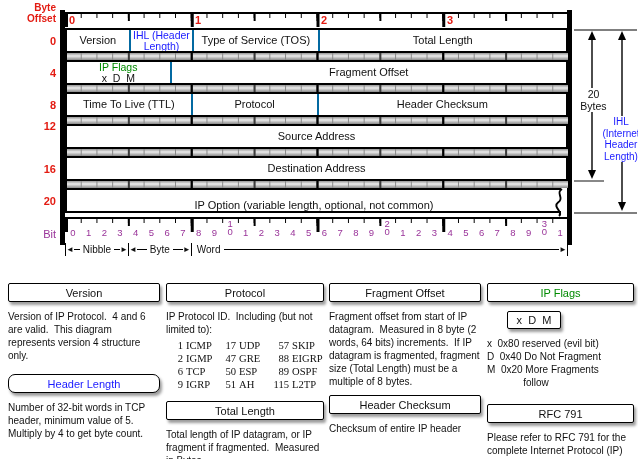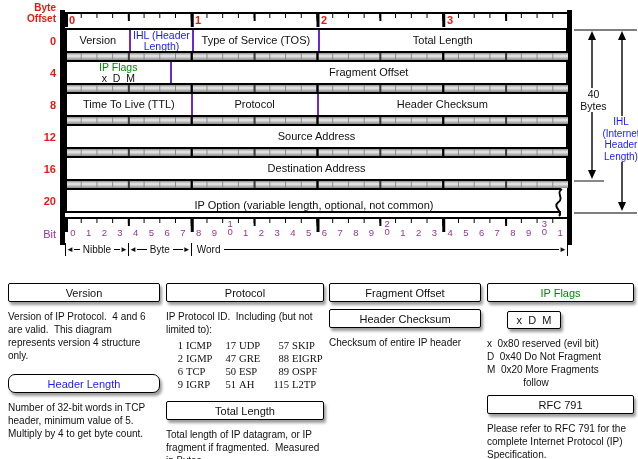--- a/index.html
+++ b/index.html
@@ -32,21 +32,21 @@
   .sep { height:7px;
     background-image:
       linear-gradient(90deg,#000 0 2px, transparent 2px),
       linear-gradient(90deg,#3c3c3c 0 1.5px, transparent 1.5px),
       linear-gradient(90deg,#878787 0 1px, transparent 1px),
       linear-gradient(180deg,#969696,#ececec 42%,#d2d2d2 58%,#8a8a8a);
     background-size:125.75px 100%, 62.875px 100%, 15.72px 100%, 100% 100%;
     background-repeat:repeat-x; }
   .cell { flex:var(--bits) 1 0; display:flex; flex-direction:column;
     align-items:center; justify-content:center; text-align:center;
-    font-size:11px; line-height:11px; border-left:2px solid #6d28d9; overflow:hidden; }
+    font-size:11px; line-height:11px; border-left:2px solid #0369a1; overflow:hidden; }
   .cell:first-child { border-left:none; }
   .c-blue { color:var(--blue); font-size:10.5px; }
   .c-green { color:var(--green); font-size:10.5px; }
   .flags-sub { color:#111; font-size:10.5px; white-space:pre; }
   .hrow.wavy { border-right:none; margin-right:7px; position:relative;align-items:flex-end; }
   .wave-svg { position:absolute; right:-4px; top:-2px; }
 
   .offset-label { position:absolute; left:20px; width:36px; text-align:right;
     color:var(--red); font-size:11px; font-weight:bold; }
 
@@ -78,21 +78,21 @@
   
   .col { position:absolute; top:283px; }
   #col-1 { left:8px;  width:152px; }
   #col-2 { left:166px; width:158px; }
   #col-3 { left:329px; width:152px; }
   #col-4 { left:487px; width:147px; }
   .lbox { border:1.5px solid #000; border-radius:2px; background:#fff;
     box-shadow:2px 3px 3px #9c9c9c; text-align:center; font-size:11px;
     padding:2.5px 0; }
   .body { margin-top:8px; font-size:10px; line-height:13px; white-space:pre-wrap; }
-  .mt1 { margin-top:12px;border-radius:7px; } .mt2 { margin-top:10px; } .mt3 { margin-top:7px; } .mt4 { margin-top:6px; }
+  .mt1 { margin-top:12px;border-radius:7px; } .mt2 { margin-top:10px; } .mt3 { margin-top:7px; } .mt4 { margin-top:15px; }
   .t-blue { color:var(--blue); } .t-green { color:var(--green); }
 
   #protocol-table { margin-top:3px; font-size:10.6px; line-height:13px; }
   .prow { display:flex;font-family:Liberation Serif, serif; }
   .pcell { flex:0 0 53px; white-space:nowrap; }
   .pcell:last-child { flex:0 0 52px; }
   .pnum { display:inline-block; width:17px; text-align:right; margin-right:3px; }
 
   #xdm-box { margin:9px 0 8px 20px; width:54px; border:1.5px solid #000; border-radius:2px;
     background:#fff; box-shadow:2px 3px 3px #9c9c9c; text-align:center;
@@ -113,21 +113,21 @@
   <span class="rulnum" style="left:256px">2</span>
   <span class="rulnum" style="left:382px">3</span>
 </div>
 
 <div class="abs vbar" id="left-bar"></div>
 <div class="abs vbar" id="right-bar"></div>
 
 <span class="offset-label" style="top:35px">0</span>
 <span class="offset-label" style="top:67px">4</span>
 <span class="offset-label" style="top:99px">8</span>
-<span class="offset-label" style="top:131px">12</span>
+<span class="offset-label" style="top:120px">12</span>
 <span class="offset-label" style="top:163px">16</span>
 <span class="offset-label" style="top:195px">20</span>
 
 <div class="abs" id="rows">
   <div class="hrow">
     <div class="cell" style="--bits:4">
         <span>Version</span>
       </div>
     <div class="cell c-blue" style="--bits:4">
         <span>IHL (Header Length)</span>
@@ -256,21 +256,21 @@
   <line x1="0" y1="2" x2="63" y2="2" stroke="#555" stroke-width="1.4"></line>
   <line x1="18" y1="6" x2="18" y2="148" stroke="#000" stroke-width="1.4"></line>
   <polygon points="18,3 14,12 22,12" fill="#000"></polygon>
   <polygon points="18,151 14,142 22,142" fill="#000"></polygon>
   <line x1="0" y1="153" x2="30" y2="153" stroke="#555" stroke-width="1.4"></line>
   <line x1="48" y1="6" x2="48" y2="180" stroke="#000" stroke-width="1.4"></line>
   <polygon points="48,3 44,12 52,12" fill="#000"></polygon>
   <polygon points="48,183 44,174 52,174" fill="#000"></polygon>
   <line x1="0" y1="185" x2="63" y2="185" stroke="#555" stroke-width="1.4"></line>
 </svg>
-<div class="abs" id="bytes-label">40 Bytes</div>
+<div class="abs" id="bytes-label">20 Bytes</div>
 <div class="abs" id="ihl-label">IHL (Internet Header Length)</div>
 
 <div class="col" id="col-1">
   <div class="lbox">Version</div>
   <div class="body">Version of IP Protocol.  4 and 6 are valid.  This diagram represents version 4 structure only.</div>
   <div class="lbox t-blue mt1">Header Length</div>
   <div class="body">Number of 32-bit words in TCP header, minimum value of 5.  Multiply by 4 to get byte count.</div>
 </div>
 
 <div class="col" id="col-2">
@@ -297,20 +297,21 @@
         <span class="pcell"><span class="pnum">51</span><span class="pname">AH</span></span>
         <span class="pcell"><span class="pnum">115</span><span class="pname">L2TP</span></span>
       </div>
     </div>
   <div class="lbox mt2">Total Length</div>
   <div class="body">Total length of IP datagram, or IP fragment if fragmented.  Measured in Bytes.</div>
 </div>
 
 <div class="col" id="col-3">
   <div class="lbox">Fragment Offset</div>
+  <div class="body">Fragment offset from start of IP datagram.  Measured in 8 byte (2 words, 64 bits) increments.  If IP datagram is fragmented, fragment size (Total Length) must be a multiple of 8 bytes.</div>
   <div class="lbox mt3">Header Checksum</div>
   <div class="body">Checksum of entire IP header</div>
 </div>
 
 <div class="col" id="col-4">
   <div class="lbox t-green">IP Flags</div>
   <div id="xdm-box">x  D  M</div>
   <div id="ip-flags-list"><div>x  0x80 reserved (evil bit)</div><div>D  0x40 Do Not Fragment</div><div>M  0x20 More Fragments
              follow</div></div>
   <div class="lbox mt4">RFC 791</div>

